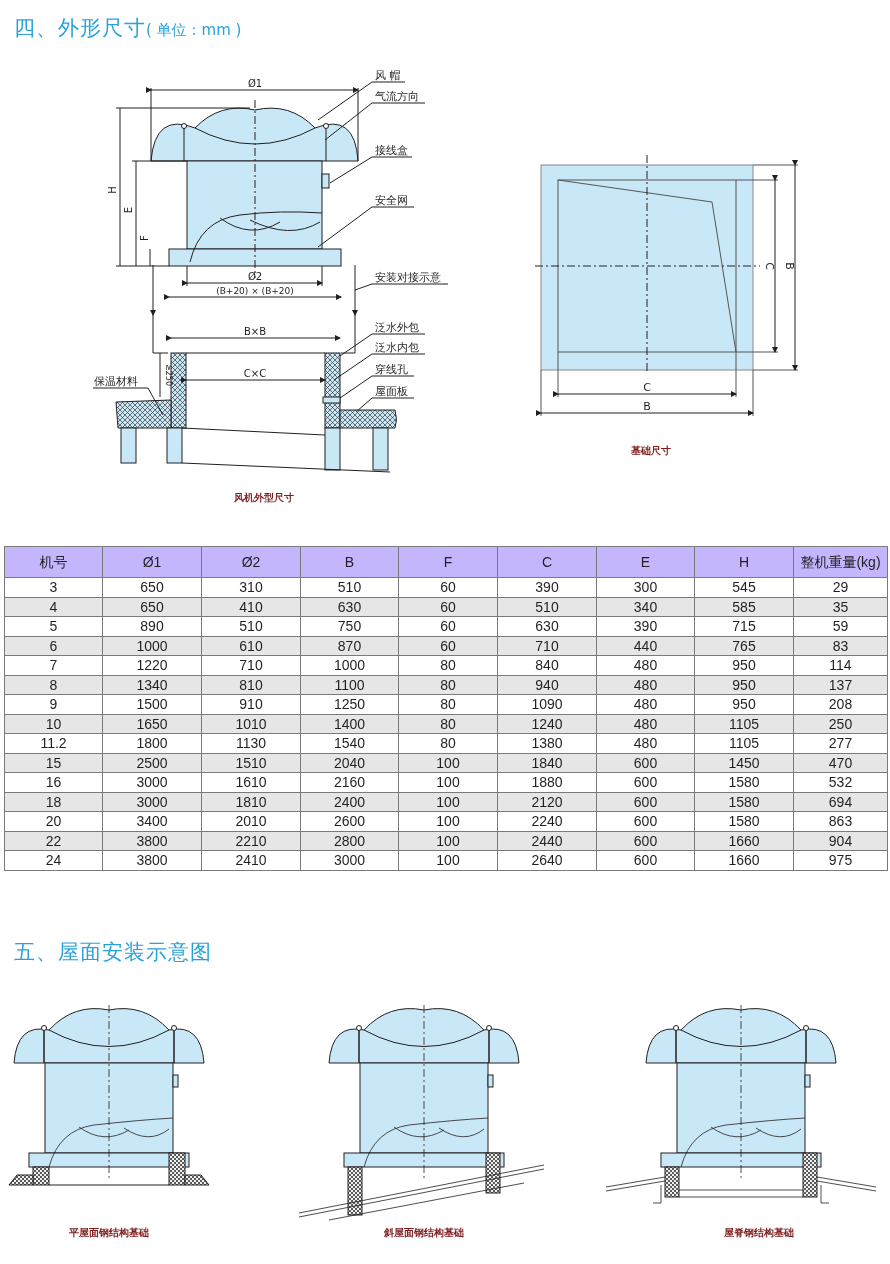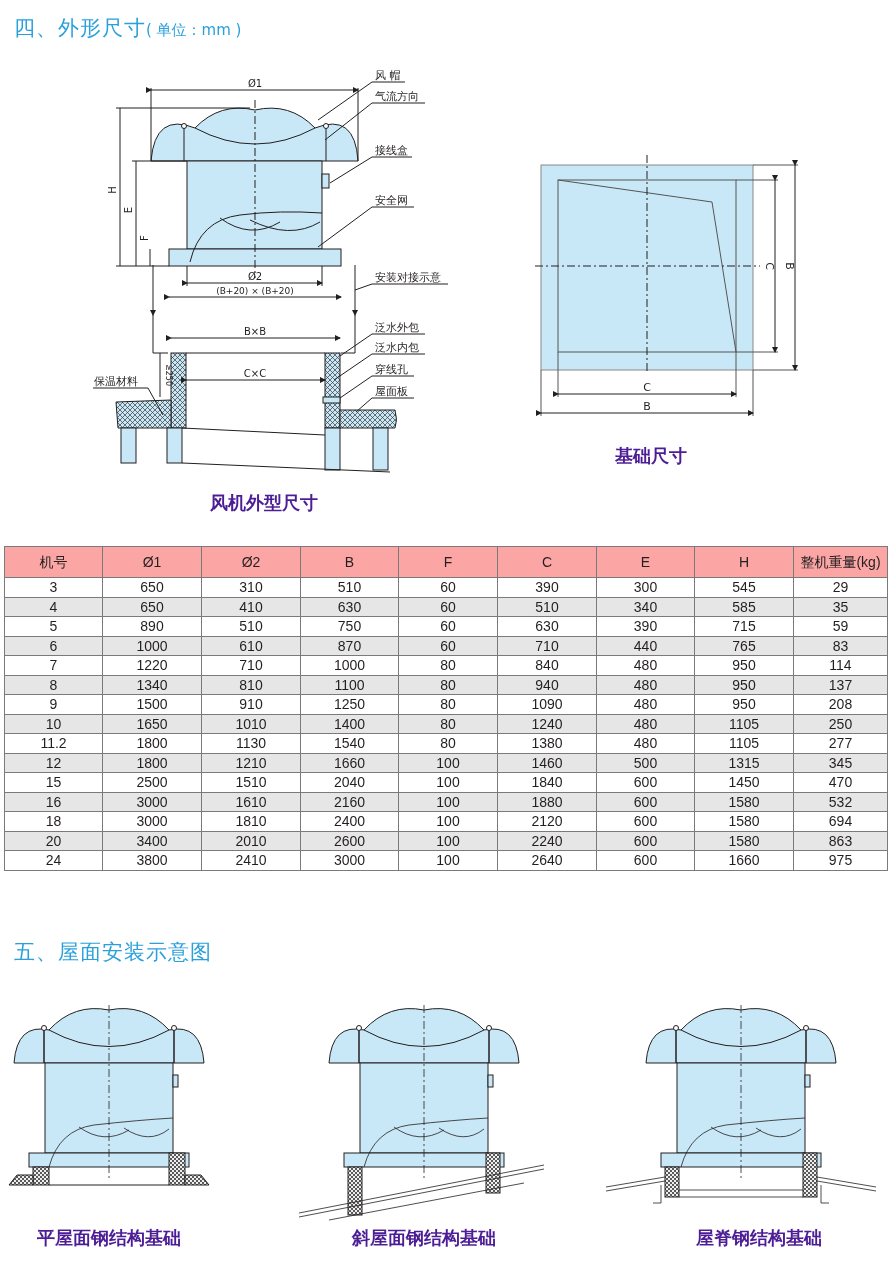--- a/index.html
+++ b/index.html
@@ -1,24 +1,24 @@
 <!DOCTYPE html>
 <html><head>
 <meta charset="utf-8">
 <style>
   html, body { margin:0; padding:0; background:#ffffff; }
   body { width:890px; height:1264px; position:relative; overflow:hidden; font-family:"DejaVu Sans", sans-serif; color:#231f20; }
   .section-title { position:absolute; left:14px; color:#29a0dc; font-size:21px; letter-spacing:1px; white-space:nowrap; }
   .section-title .unit { font-size:15px; letter-spacing:0; }
-  .caption { position:absolute; font-size:18px; font-weight:bold; color:#4c1d95; white-space:nowrap; transform:translateX(-50%); }
+  .caption { position:absolute; font-size:10px; font-weight:bold; color:#7f1d1d; white-space:nowrap; transform:translateX(-50%); }
   .lbl { font-family:"DejaVu Sans", sans-serif; fill:#231f20; }
   svg { position:absolute; overflow:visible; }
   table.spec { position:absolute; left:4px; top:546px; width:883px; border-collapse:collapse; table-layout:fixed; font-family:"Liberation Sans", sans-serif; font-size:14px; }
   table.spec th, table.spec td { border:1px solid #7a7a7a; text-align:center; padding:0; height:18.5px; line-height:18px; }
-  table.spec th { background:#fca5a5; font-weight:normal; height:30px; font-size:14px; }
+  table.spec th { background:#c4b5fd; font-weight:normal; height:30px; font-size:14px; }
   table.spec tr:nth-child(even) td { background:#e6e6e6; }
   table.spec tr:nth-child(odd) td { background:#ffffff; }
 </style>
 </head>
 <body>
 
 <div class="section-title" style="top:14px;">
   <span>四、外形尺寸</span><span class="unit">( 单位：mm )</span>
 </div>
 
@@ -296,31 +296,20 @@
         <td>1800</td>
         <td>1130</td>
         <td>1540</td>
         <td>80</td>
         <td>1380</td>
         <td>480</td>
         <td>1105</td>
         <td>277</td>
       </tr>
       <tr>
-        <td>12</td>
-        <td>1800</td>
-        <td>1210</td>
-        <td>1660</td>
-        <td>100</td>
-        <td>1460</td>
-        <td>500</td>
-        <td>1315</td>
-        <td>345</td>
-      </tr>
-      <tr>
         <td>15</td>
         <td>2500</td>
         <td>1510</td>
         <td>2040</td>
         <td>100</td>
         <td>1840</td>
         <td>600</td>
         <td>1450</td>
         <td>470</td>
       </tr>
@@ -349,20 +338,31 @@
       <tr>
         <td>20</td>
         <td>3400</td>
         <td>2010</td>
         <td>2600</td>
         <td>100</td>
         <td>2240</td>
         <td>600</td>
         <td>1580</td>
         <td>863</td>
+      </tr>
+      <tr>
+        <td>22</td>
+        <td>3800</td>
+        <td>2210</td>
+        <td>2800</td>
+        <td>100</td>
+        <td>2440</td>
+        <td>600</td>
+        <td>1660</td>
+        <td>904</td>
       </tr>
       <tr>
         <td>24</td>
         <td>3800</td>
         <td>2410</td>
         <td>3000</td>
         <td>100</td>
         <td>2640</td>
         <td>600</td>
         <td>1660</td>

